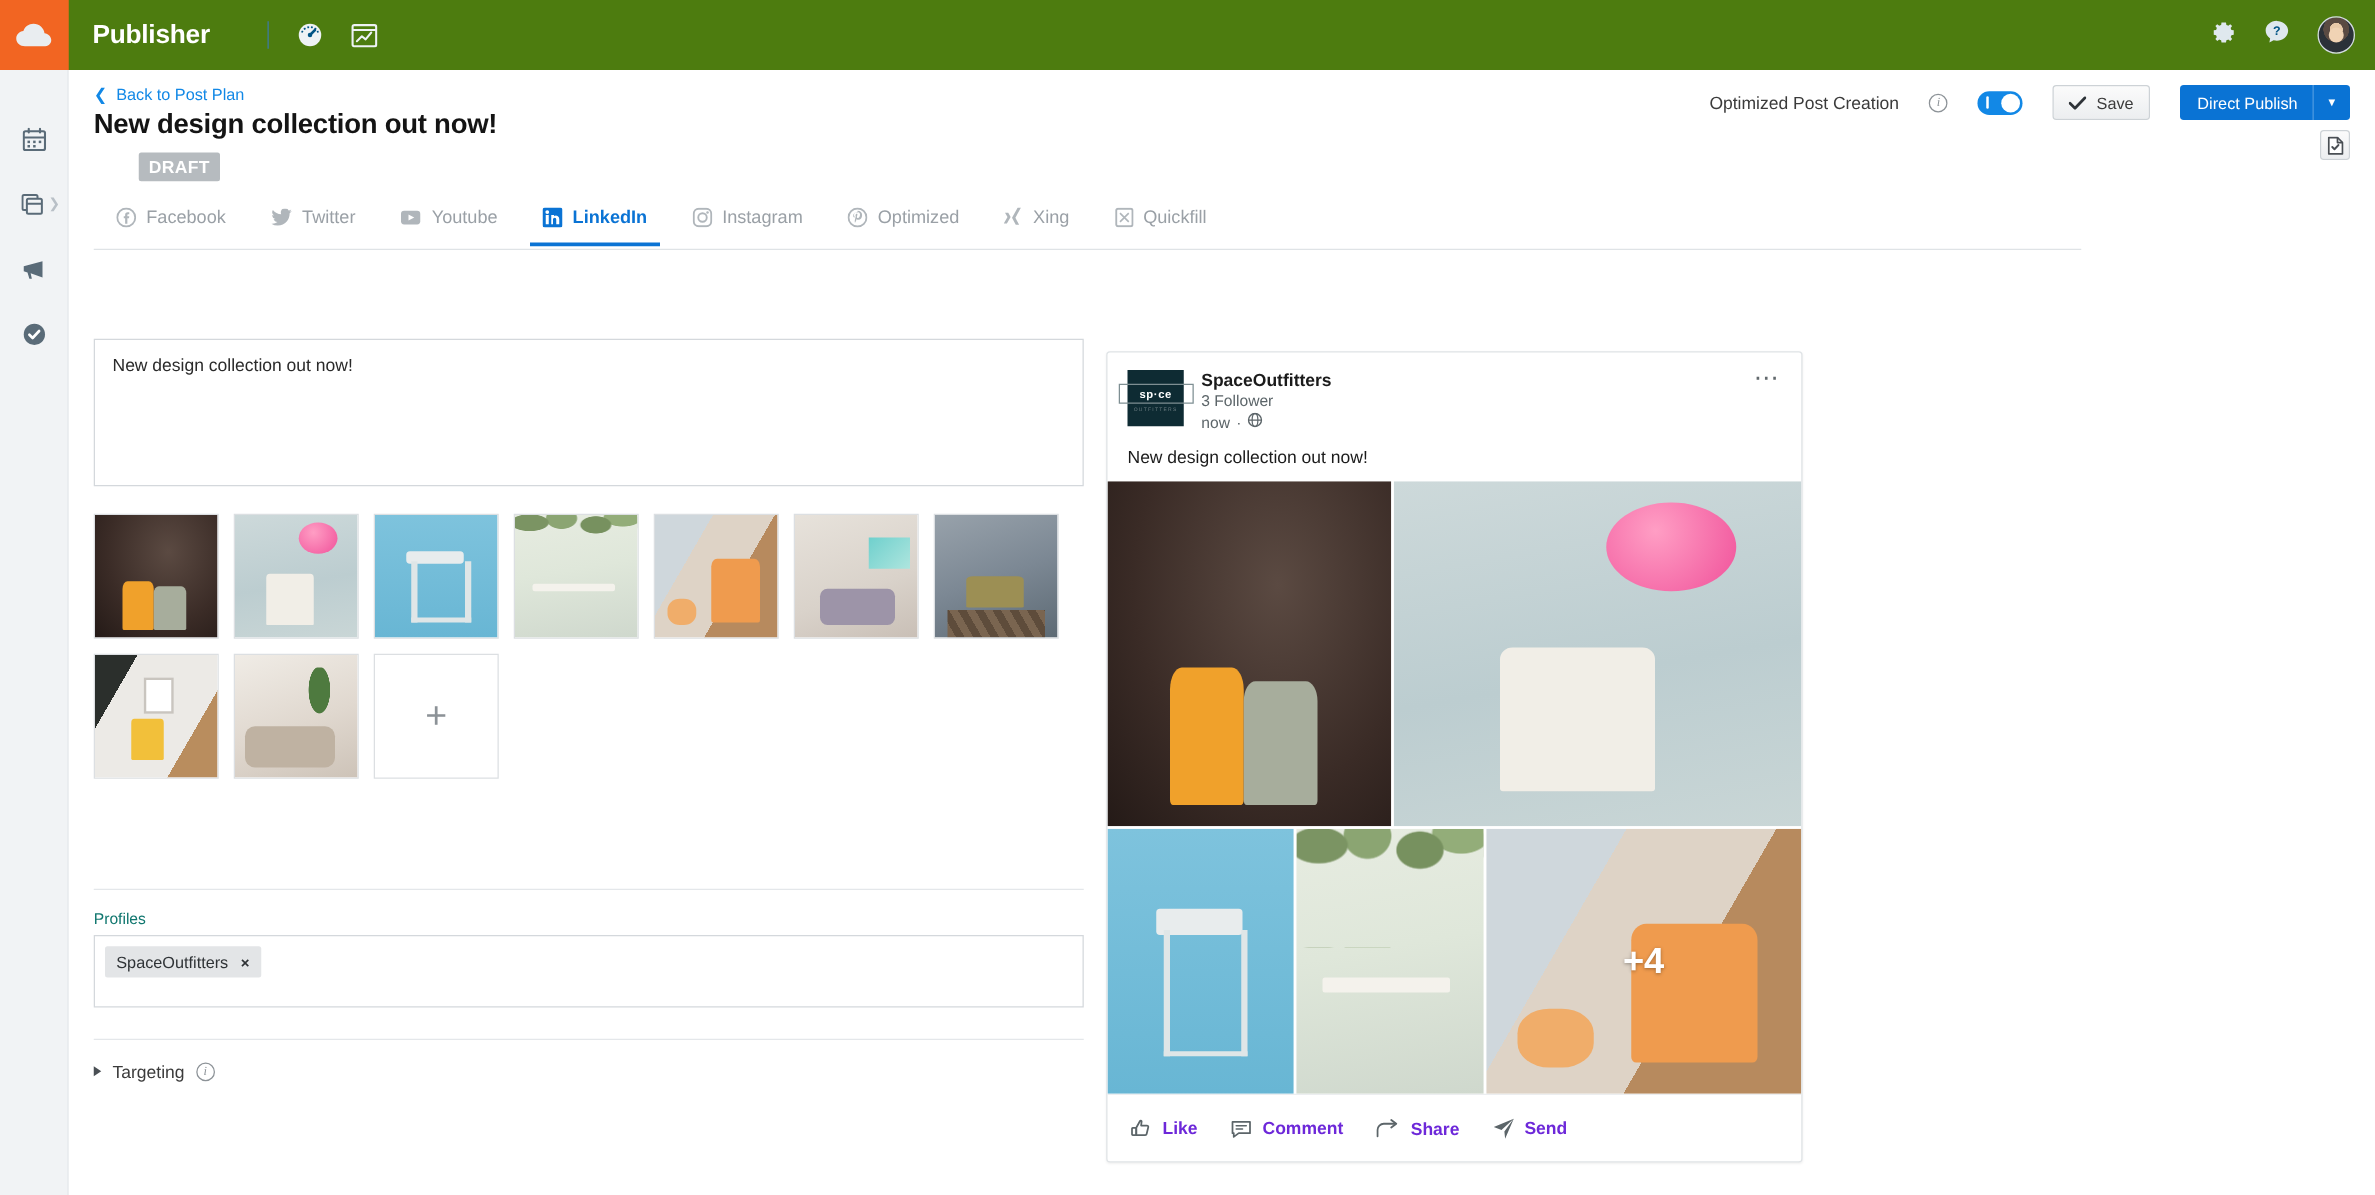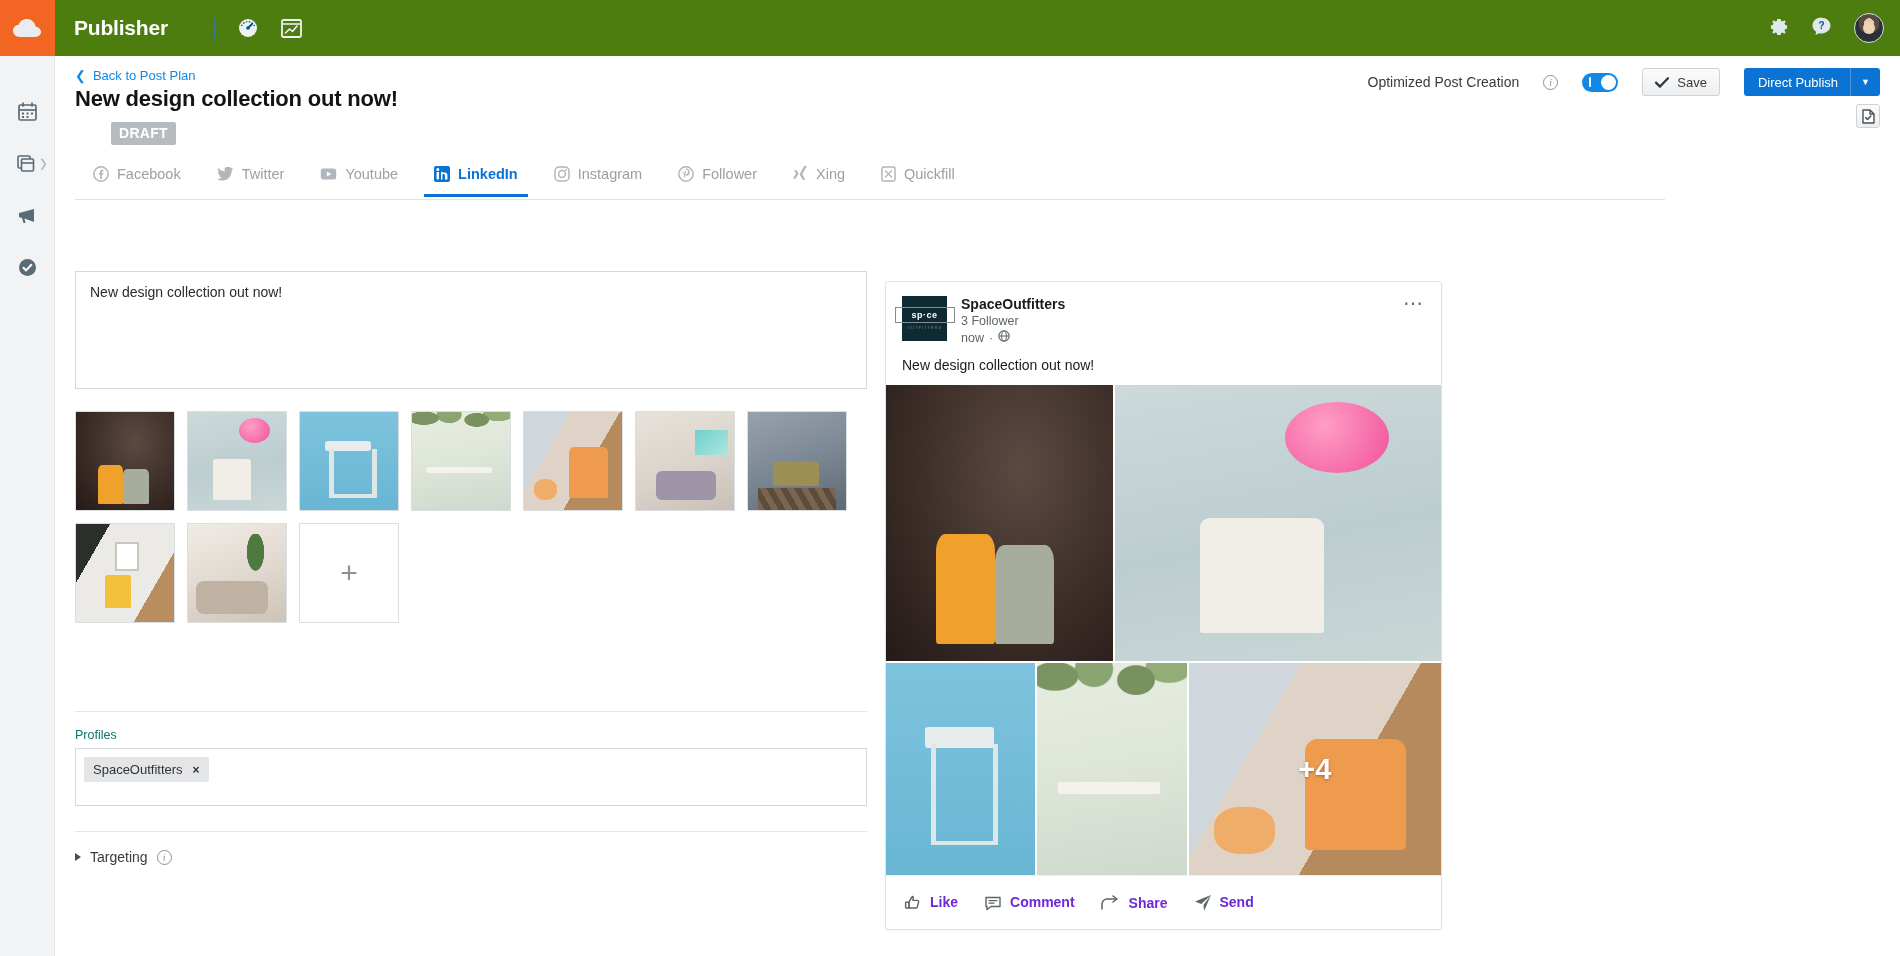--- a/index.html
+++ b/index.html
@@ -531,21 +531,21 @@
           <circle cx="8" cy="8" r="3.4" fill="none" stroke="#b0b6bb" stroke-width="1.5"></circle>
           <circle cx="12" cy="4" r="1" fill="#b0b6bb"></circle>
         </svg>
       <span>Instagram</span>
     </div>
     <div class="ptab">
       <svg width="16" height="16" viewBox="0 0 16 16">
           <circle cx="8" cy="8" r="7.2" fill="none" stroke="#b0b6bb" stroke-width="1.5"></circle>
           <path d="M8 3.6c-2.2 0-3.4 1.5-3.4 2.9 0 .6.3 1.3.8 1.5.1.1.2 0 .2-.1l.1-.5c0-.1 0-.2-.1-.3a1.9 1.9 0 01-.4-1.2c0-1.2 1-2.3 2.6-2.3 1.4 0 2.2.8 2.2 2 0 1.5-.7 2.8-1.7 2.8-.5 0-.9-.4-.8-1l.4-1.7c.1-.4 0-.8-.5-.8-.5 0-1 .5-1 1.3 0 .5.2.8.2.8l-.7 2.9c-.2.9 0 2 0 2.1l.1.1c.1 0 .8-1 1-1.9l.3-1.1c.2.4.8.7 1.4.7 1.8 0 3-1.7 3-3.9 0-1.7-1.4-3.3-3.7-3.3z" fill="#b0b6bb"></path>
         </svg>
-      <span>Follower</span>
+      <span>Optimized</span>
     </div>
     <div class="ptab">
       <svg width="15" height="16" viewBox="0 0 15 16">
           <path d="M1 4.2h2.6l1.9 3.3-3 5.3H0l3-5.3z" fill="#b0b6bb"></path>
           <path d="M13.8 0h-2.6L6.6 8.2l3 5.6h2.7l-3-5.6z" fill="#b0b6bb"></path>
         </svg>
       <span>Xing</span>
     </div>
     <div class="ptab">
       <svg width="15" height="16" viewBox="0 0 15 16">

